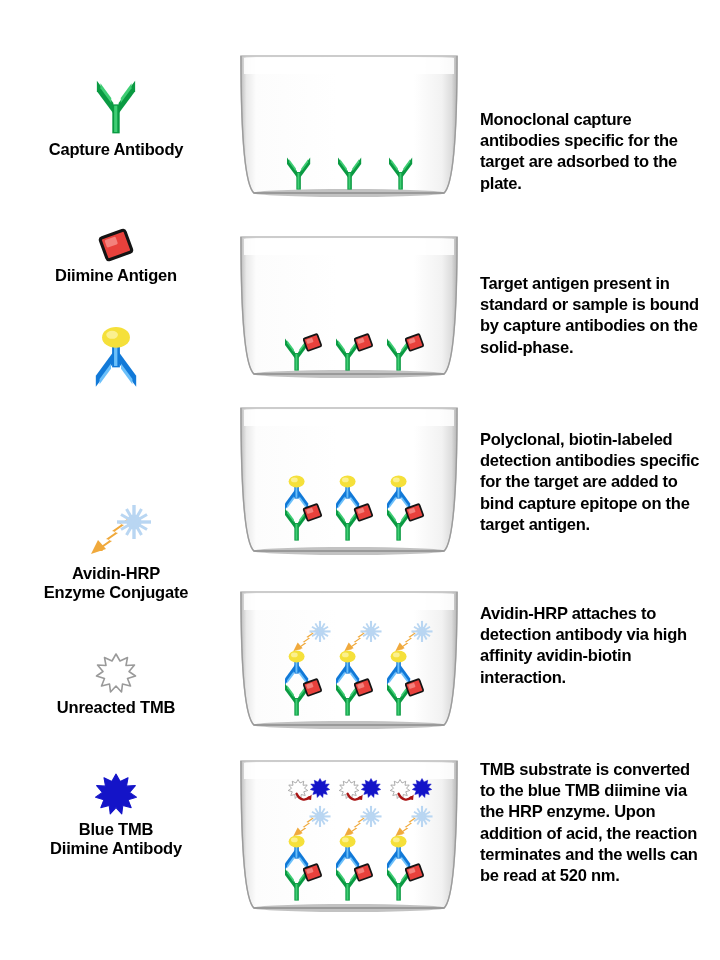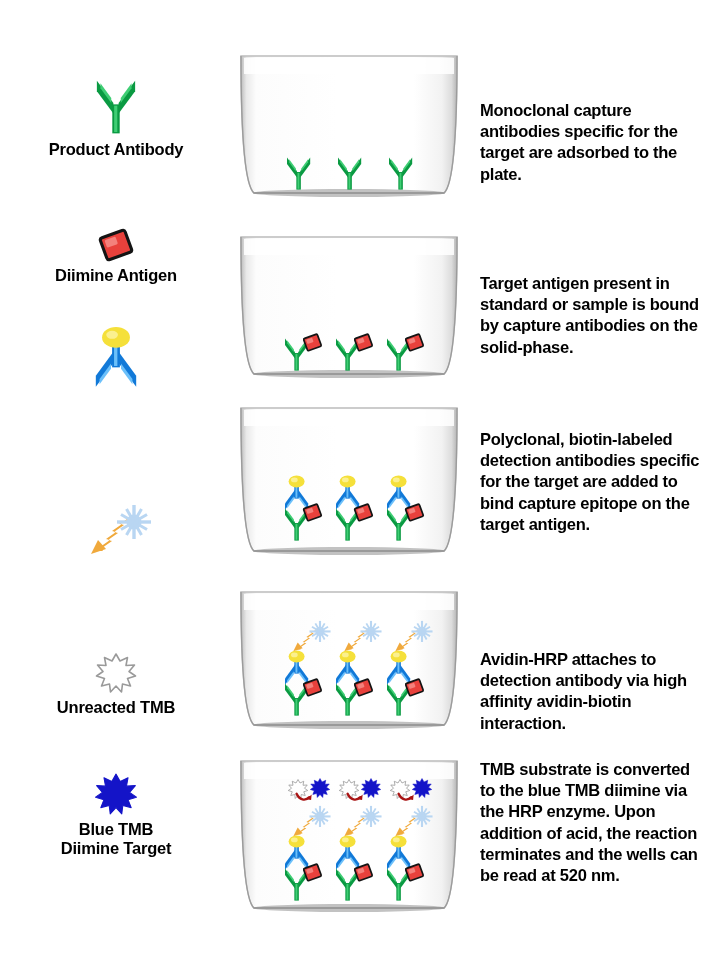--- a/index.html
+++ b/index.html
@@ -232,21 +232,21 @@
   </svg>
 
   <div class="legend-col">
 
     <div class="legend-item" style="top:78px">
       <span class="legend-glyph">
         <svg width="66" height="58" viewBox="0 0 34 44">
           <use href="#g-capture"></use>
         </svg>
       </span>
-      <span class="legend-label">Product Antibody</span>
+      <span class="legend-label">Capture Antibody</span>
     </div>
 
     <div class="legend-item" style="top:228px">
       <span class="legend-glyph">
         <svg width="36" height="34" viewBox="0 0 22 22">
           <use href="#g-antigen"></use>
         </svg>
       </span>
       <span class="legend-label">Diimine Antigen</span>
     </div>
@@ -258,39 +258,41 @@
         </svg>
       </span>
     </div>
 
     <div class="legend-item" style="top:502px">
       <span class="legend-glyph">
         <svg width="88" height="58" viewBox="0 -8 64 58">
           <use href="#g-avidinhrp"></use>
         </svg>
       </span>
+      <span class="legend-label">Avidin-HRP
+Enzyme Conjugate</span>
     </div>
 
     <div class="legend-item" style="top:652px">
       <span class="legend-glyph">
         <svg width="42" height="42" viewBox="-1 -1 42 42">
           <use href="#g-tmbwhite"></use>
         </svg>
       </span>
       <span class="legend-label">Unreacted TMB</span>
     </div>
 
     <div class="legend-item" style="top:772px">
       <span class="legend-glyph">
         <svg width="44" height="44" viewBox="-1 -1 42 42">
           <use href="#g-tmbblue"></use>
         </svg>
       </span>
       <span class="legend-label">Blue TMB
-Diimine Target</span>
+Diimine Antibody</span>
     </div>
   </div>
 
   <div class="wells-col">
 
     <div class="well" style="top:52px">
       <svg width="222" height="152" viewBox="0 0 222 152">
         <path d="M 3 4 Q 3 130 16 141 L 206 141 Q 219 130 219 4 Z" fill="url(#wellGrad)" stroke="#bcbcbc" stroke-width="1.6"></path>
         <path d="M 3 4 Q 3 130 16 141 L 206 141 Q 219 130 219 4" fill="none" stroke="#9b9b9b" stroke-width="1.3"></path>
         <rect x="6" y="6" width="210" height="16" fill="#ffffff" opacity="0.85"></rect>
@@ -354,20 +356,20 @@
         <g>
           <use href="#c-sandwich-tmb" transform="translate(44,80)"></use>
           <use href="#c-sandwich-tmb" transform="translate(95,80)"></use>
           <use href="#c-sandwich-tmb" transform="translate(146,80)"></use>
         </g>
       </svg>
     </div>
   </div>
 
   <div class="text-col">
-    <p class="step-text" style="top:83px">Monoclonal capture antibodies specific for the target are adsorbed to the plate.</p>
+    <p class="step-text" style="top:92px">Monoclonal capture antibodies specific for the target are adsorbed to the plate.</p>
     <p class="step-text" style="top:256px">Target antigen present in standard or sample is bound by capture antibodies on the solid-phase.</p>
     <p class="step-text" style="top:412px">Polyclonal, biotin-labeled detection antibodies specific for the target are added to bind capture epitope on the target antigen.</p>
-    <p class="step-text" style="top:632px">Avidin-HRP attaches to detection antibody via high affinity avidin-biotin interaction.</p>
+    <p class="step-text" style="top:586px">Avidin-HRP attaches to detection antibody via high affinity avidin-biotin interaction.</p>
     <p class="step-text" style="top:742px">TMB substrate is converted to the blue TMB diimine via the HRP enzyme. Upon addition of acid, the reaction terminates and the wells can be read at 520 nm.</p>
   </div>
 
 </div>
 
 </body></html>

